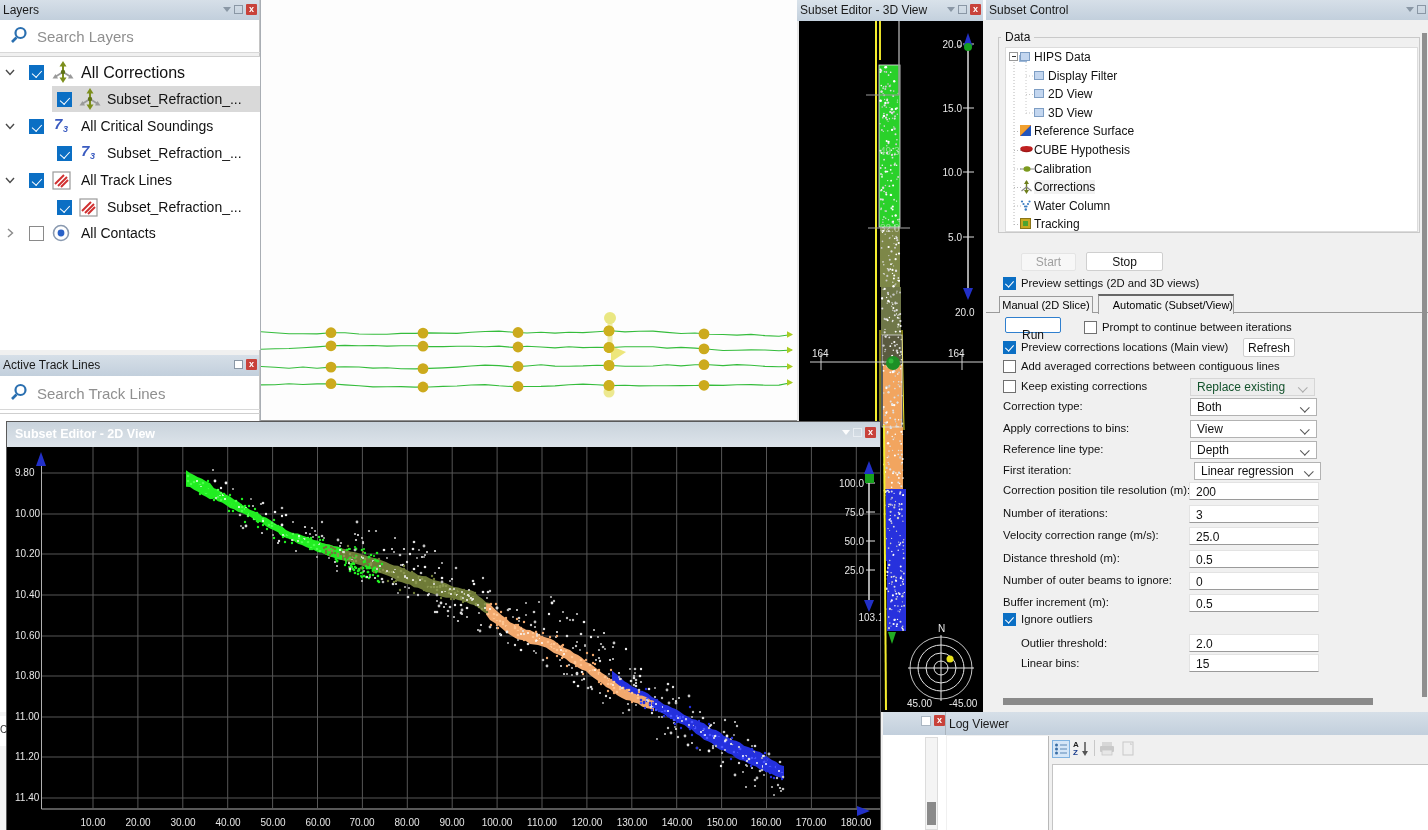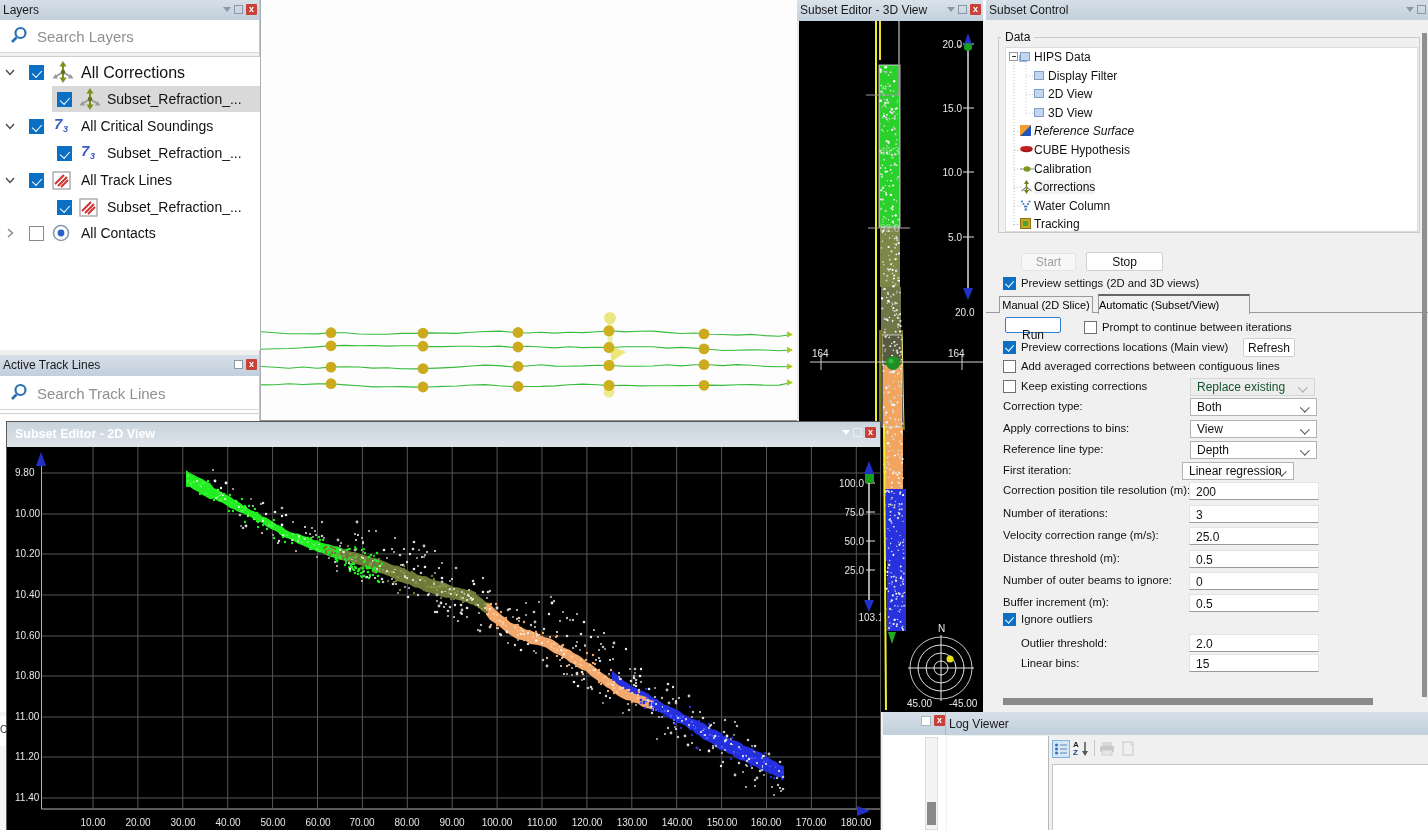--- a/index.html
+++ b/index.html
@@ -698,21 +698,21 @@
     <div class="rtree" style="left:62px;top:68.5px;">Display Filter</div>
     <div class="abs" style="left:48px;top:89px;width:10px;height:9px;background:#c3d6ef;border:1px solid #7e9ec4"></div>
     <div class="rtree" style="left:62px;top:87px;">2D View</div>
     <div class="abs" style="left:48px;top:107.5px;width:10px;height:9px;background:#c3d6ef;border:1px solid #7e9ec4"></div>
     <div class="rtree" style="left:62px;top:105.5px;text-align:center;">3D View</div>
     <svg class="abs" style="left:34px;top:125px" width="11" height="11" viewBox="0 0 12 12">
       <rect width="12" height="12" fill="#d84818"></rect>
       <path d="M0,12 L12,0 L12,12 Z" fill="#2255bb"></path>
       <path d="M0,0 L12,0 L0,12 Z" fill="#f0a030"></path>
     </svg>
-    <div class="rtree" style="left:48px;top:124px;font-style:italic;">Reference Surface</div>
+    <div class="rtree" style="left:48px;top:124px;">Reference Surface</div>
     <svg class="abs" style="left:34px;top:145px" width="13" height="9" viewBox="0 0 14 9">
       <ellipse cx="7" cy="4.5" rx="6.5" ry="3" fill="#a01818"></ellipse>
       <ellipse cx="7" cy="3.2" rx="6.5" ry="2.6" fill="#c02020"></ellipse>
     </svg>
     <div class="rtree" style="left:48px;top:143px;">CUBE Hypothesis</div>
     <svg class="abs" style="left:34px;top:163.5px" width="14" height="10">
       <line x1="0" y1="5" x2="14" y2="5" stroke="#888" stroke-width="1"></line>
       <ellipse cx="7" cy="5" rx="3.5" ry="2.8" fill="#7c9a1e"></ellipse>
     </svg>
     <div class="rtree" style="left:48px;top:161.5px;text-align:center;">Calibration</div>
@@ -739,40 +739,40 @@
     <div class="abs" style="left:34px;top:218px;width:11px;height:11px;background:#c8a820;border:1px solid #8a7418">
       <div style="position:absolute;left:2px;top:2px;width:5px;height:5px;background:#4da32f"></div>
     </div>
     <div class="rtree" style="left:48px;top:217px;">Tracking</div>
     <div class="btn" style="left:35px;top:253px;width:55px;height:18px;background:#f7f7f7;border-color:#e4e4e4;color:#9f9f9f;padding-top:1px">Start</div>
     <div class="btn" style="left:100px;top:252px;width:77px;height:19px;padding-top:1.5px">Stop</div>
     <div class="cb on" style="left:17px;top:277px"></div>
     <div class="lbl" style="left:35px;top:277px">Preview settings (2D and 3D views)</div>
     <div class="abs" style="left:0px;top:294px;width:442px;height:19px;border-bottom:1px solid #9a9a9a"></div>
     <div class="abs" style="left:13px;top:296px;width:94px;height:17px;border:1px solid #9a9a9a;border-bottom:none;background:#f0f0f0;font-size:11px;text-align:center;padding-top:2px;white-space:nowrap">Manual (2D Slice)</div>
-    <div class="abs" style="left:112px;top:294px;width:152px;height:20px;border:1px solid #9a9a9a;border-top:2px solid #666;border-bottom:none;background:#f0f0f0;font-size:11px;text-align:left;padding-top:3px;white-space:nowrap">Automatic (Subset/View)</div>
+    <div class="abs" style="left:112px;top:294px;width:136px;height:20px;border:1px solid #9a9a9a;border-top:2px solid #666;border-bottom:none;background:#f0f0f0;font-size:11px;text-align:right;padding-top:3px;white-space:nowrap">Automatic (Subset/View)</div>
     <div class="btn" style="left:19px;top:317px;width:56px;height:16px;border:1px solid #2f7fce;padding-top:10px">Run</div>
     <div class="cb" style="left:98px;top:321px"></div>
     <div class="lbl" style="left:116px;top:321px">Prompt to continue between iterations</div>
     <div class="cb on" style="left:17px;top:341px"></div>
     <div class="lbl" style="left:35px;top:341px">Preview corrections locations (Main view)</div>
     <div class="btn" style="left:257px;top:338px;width:52px;height:19px;padding-top:1.5px">Refresh</div>
     <div class="cb" style="left:17px;top:360px"></div>
     <div class="lbl" style="left:35px;top:360px">Add averaged corrections between contiguous lines</div>
     <div class="cb" style="left:17px;top:380px"></div>
     <div class="lbl" style="left:35px;top:380px">Keep existing corrections</div>
     <div class="combo dis" style="left:204px;top:378px;width:125px">Replace existing</div>
     <div class="lbl" style="left:17px;top:400px">Correction type:</div>
     <div class="combo" style="left:204px;top:398px;width:127px">Both</div>
     <div class="lbl" style="left:17px;top:422px">Apply corrections to bins:</div>
     <div class="combo" style="left:204px;top:420px;width:127px">View</div>
     <div class="lbl" style="left:17px;top:443px">Reference line type:</div>
     <div class="combo" style="left:204px;top:441px;width:127px">Depth</div>
     <div class="lbl" style="left:17px;top:464px">First iteration:</div>
-    <div class="combo" style="left:196px;top:462px;width:112px">Linear regression</div>
+    <div class="combo" style="left:208px;top:462px;width:127px">Linear regression</div>
     <div class="lbl" style="left:17px;top:484px">Correction position tile resolution (m):</div>
     <div class="field" style="left:203px;top:482px;width:130px">200</div>
     <div class="lbl" style="left:17px;top:507px">Number of iterations:</div>
     <div class="field" style="left:203px;top:505px;width:130px">3</div>
     <div class="lbl" style="left:17px;top:529px">Velocity correction range (m/s):</div>
     <div class="field" style="left:203px;top:527px;width:130px">25.0</div>
     <div class="lbl" style="left:17px;top:552px">Distance threshold (m):</div>
     <div class="field" style="left:203px;top:550px;width:130px">0.5</div>
     <div class="lbl" style="left:17px;top:574px">Number of outer beams to ignore:</div>
     <div class="field" style="left:203px;top:572px;width:130px">0</div>

